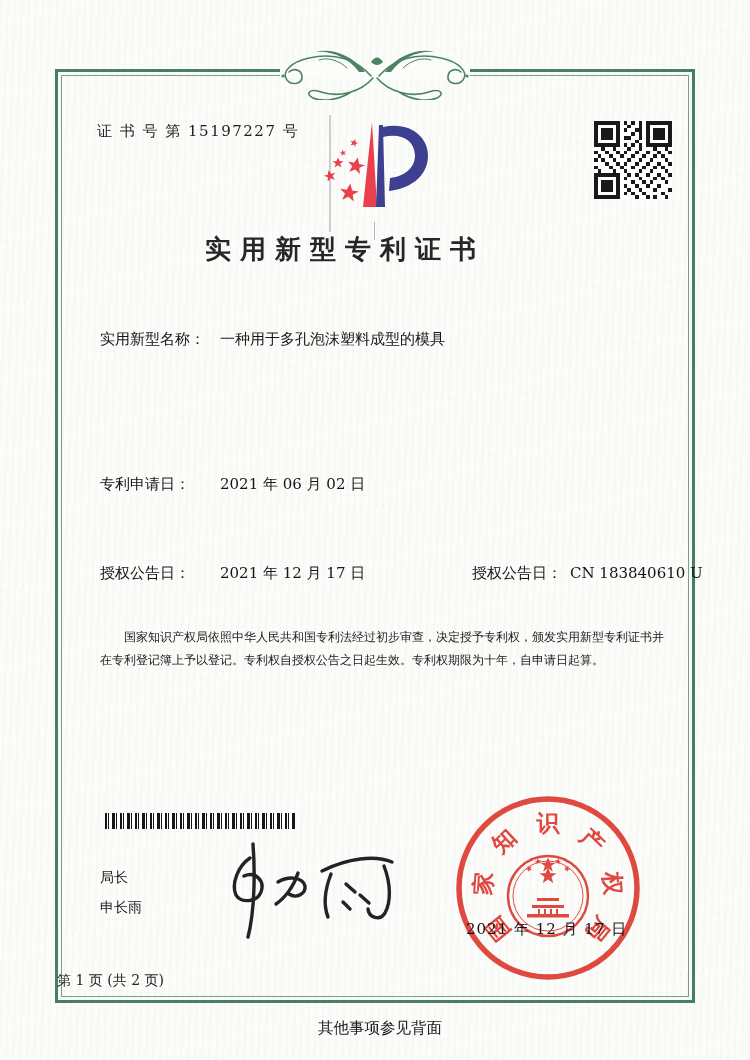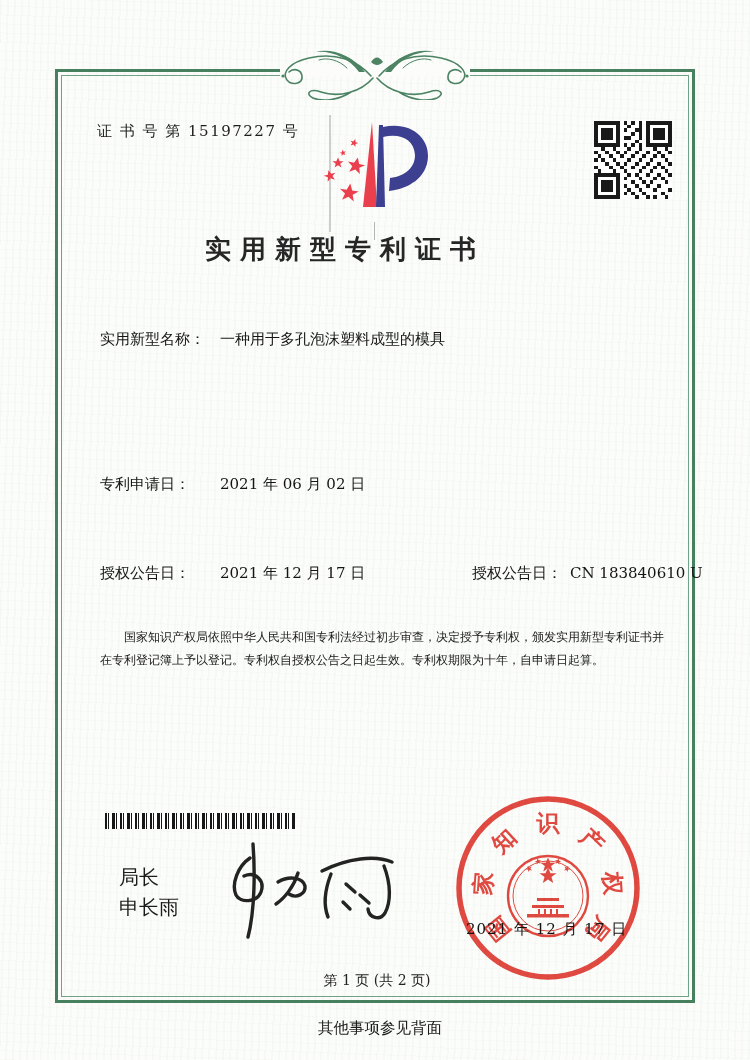--- a/index.html
+++ b/index.html
@@ -42,30 +42,30 @@
   .paras{
     position:absolute;left:100px;top:626px;width:564px;
     font-family:"DejaVu Serif","Liberation Serif",serif;
     font-size:12px;line-height:23px;color:#1a1a1a;text-align:justify;
   }
   .paras p{margin:0;text-indent:2em;}
   .barcode{
     position:absolute;left:105px;top:813px;width:190px;height:16px;
     background:repeating-linear-gradient(90deg,#161616 0 2px,#fff 2px 3px,#161616 3px 4px,#fff 4px 7px,#161616 7px 10px,#fff 10px 11px,#161616 11px 12px,#fff 12px 15px);
   }
-  .director{position:absolute;left:119px;top:862px;font-size:20px;color:#1c1c1c;
+  .director{position:absolute;left:100px;top:862px;font-size:14px;color:#1c1c1c;
     font-family:"DejaVu Serif","Liberation Serif",serif;line-height:30px;}
   .signature{position:absolute;left:212px;top:840px;width:195px;height:102px;}
   .seal{position:absolute;left:448px;top:788px;width:200px;height:200px;opacity:.92;mix-blend-mode:multiply;}
   .seal-date{
     position:absolute;left:466px;top:920px;font-size:15px;color:#131313;
     letter-spacing:1px;font-family:"DejaVu Serif","Liberation Serif",serif;font-weight:500;
   }
   .page-num{
-    position:absolute;left:57px;top:972px;width:640px;text-align:center;
+    position:absolute;left:57px;top:972px;width:640px;
     font-size:14px;color:#222;font-family:"DejaVu Serif","Liberation Serif",serif;
   }
   .back-note{
     position:absolute;left:0;top:1018px;width:760px;text-align:center;
     font-size:15.5px;color:#1a1a1a;font-family:"DejaVu Serif","Liberation Serif",serif;
   }
   .ornament{position:absolute;left:265px;top:40px;width:220px;height:60px;}
 </style>
 </head>
 <body>

